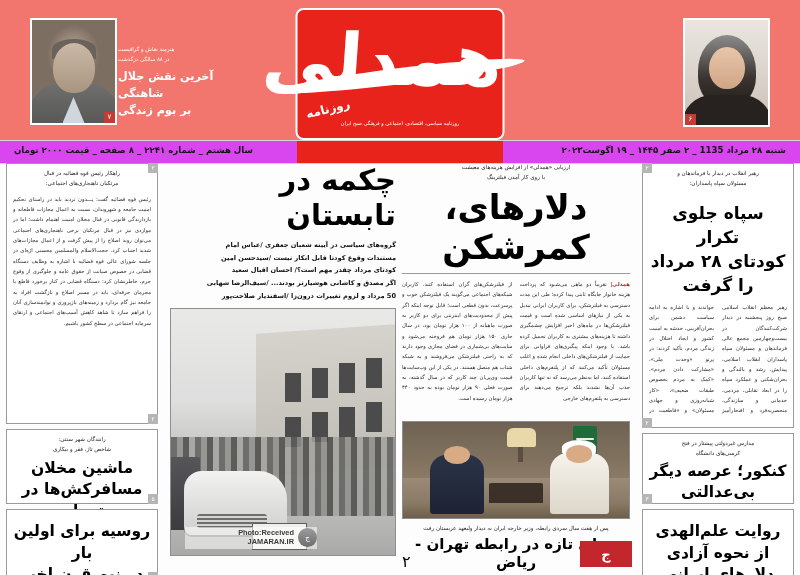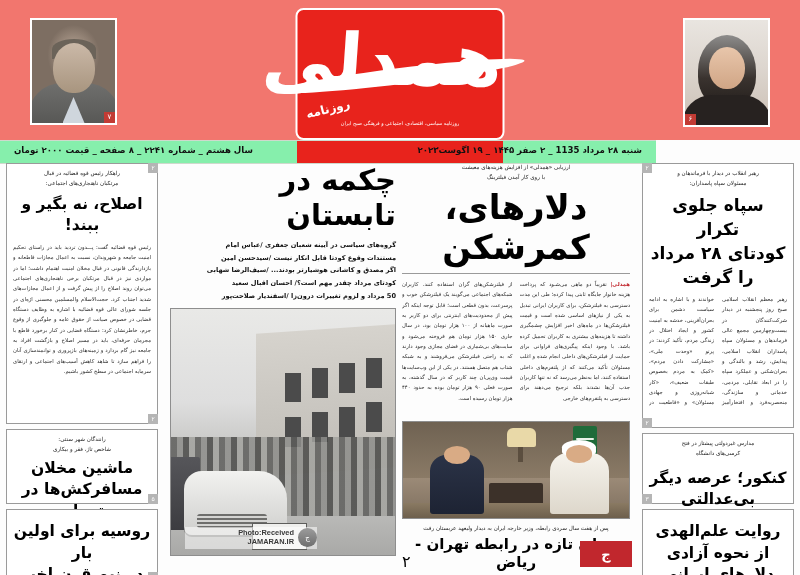--- a/index.html
+++ b/index.html
@@ -105,22 +105,22 @@
     position:absolute;left:0;right:0;bottom:12px;text-align:center;
     color:#ffffff;font-size:5px;letter-spacing:.2px;
   }
   .masthead-rooz{
     position:absolute;left:8px;bottom:22px;color:#ffffff;
     font-size:12px;font-weight:bold;transform:rotate(-14deg);
   }
 
   
   .datebar{
-    position:absolute;left:0;top:140px;width:656px;height:22px;
-    background:#86efac;border-top:1px solid #cfd9cd;border-bottom:1px solid #cfd9cd;
+    position:absolute;left:0;top:140px;width:800px;height:22px;
+    background:#d946ef;border-top:1px solid #cfd9cd;border-bottom:1px solid #cfd9cd;
   }
   .datebar .dleft{
     position:absolute;left:14px;top:4px;font-size:8.6px;color:#111;font-weight:bold;
   }
   .datebar .dright{
     position:absolute;right:14px;top:4px;font-size:8.6px;color:#111;font-weight:bold;
   }
   .datebar-mask{
     position:absolute;left:297px;top:0;width:206px;height:22px;background:#e8231c;
   }
@@ -301,20 +301,26 @@
 
   <div class="banner">
 
     <div class="banner-left-photo">
       <div class="body"></div>
       <div class="hair"></div>
       <div class="head"></div>
       <div class="shirt"></div>
       <div class="photo-corner" style="right:0;bottom:0;">۷</div>
     </div>
+    <div class="banner-left-text">
+      <div class="kicker" style="white-space:pre-line">هنرمند نقاش و گرافیست
+در ۸۸ سالگی درگذشت</div>
+      <div class="ttl" style="white-space:pre-line">آخرین نقش جلال شاهنگی
+بر بوم زندگی</div>
+    </div>
 
     <div class="masthead">
       <div class="masthead-word">همدلی</div>
       <div class="masthead-swoosh"></div>
       <div class="masthead-rooz">روزنامه</div>
       <div class="masthead-sub">روزنامه سیاسی، اقتصادی، اجتماعی و فرهنگی صبح ایران</div>
     </div>
 
     <div class="banner-right-photo">
       <div class="bhair"></div>
@@ -331,31 +337,31 @@
   </div>
 
   <div class="body-area">
 
     <div class="col col-right">
 
       <div class="box" style="height:252px;">
         <div class="cnr tl">۲</div>
         <div class="kick" style="white-space:pre-line">رهبر انقلاب در دیدار با فرماندهان و
 مسئولان سپاه پاسداران:</div>
-        <div class="hl hl-lg" style="white-space:pre-line;margin-top:4px;">سپاه جلوی تکرار
+        <div class="hl hl-lg" style="white-space:pre-line;margin-top:12px;">سپاه جلوی تکرار
 کودتای ۲۸ مرداد
 را گرفت</div>
         <div class="bodytext twocol" style="height:115px;overflow:hidden;">رهبر معظم انقلاب اسلامی صبح روز پنجشنبه در دیدار شرکت‌کنندگان در بیست‌وچهارمین مجمع عالی فرماندهان و مسئولان سپاه پاسداران انقلاب اسلامی، پیدایش، رشد و بالندگی و بحران‌شکنی و عملکرد سپاه را در ابعاد تقابلی، مردمی، خدماتی و سازندگی، منحصربه‌فرد و افتخارآمیز خواندند و با اشاره به ادامه سیاست دشمن برای بحران‌آفرینی، خدشه به امنیت کشور و ایجاد اختلال در زندگی مردم، تأکید کردند: در پرتو «وحدت ملی»، «مشارکت دادن مردم»، «کمک به مردم بخصوص طبقات ضعیف»، «کار شبانه‌روزی و جهادی مسئولان» و «قاطعیت در مقابله با دشمن» حرکت انقلاب و شوق به تحقق اهداف انقلاب شکست دشمن و پیروزی ملت قطعی است.</div>
         <div class="cnr bl">۲</div>
       </div>
 
       <div class="box" style="height:58px;">
         <div class="kick" style="white-space:pre-line">مدارس غیردولتی پیشتاز در فتح
 کرسی‌های دانشگاه</div>
-        <div class="hl hl-md" style="white-space:pre-line;margin-top:9px;">کنکور؛ عرصه دیگر
+        <div class="hl hl-md" style="white-space:pre-line;margin-top:2px;">کنکور؛ عرصه دیگر
 بی‌عدالتی</div>
         <div class="cnr bl">۳</div>
       </div>
 
       <div class="box" style="height:64px;">
         <div class="hl hl-md" style="white-space:pre-line;margin-top:6px;">روایت علم‌الهدی
 از نحوه آزادی
 دلارهای ایرانی</div>
 
       </div>
@@ -383,22 +389,22 @@
               <div class="refline">شرح در صفحه ۶</div>
             </div>
           </div>
         </div>
 
         <div class="ct-left">
           <div class="hl hl-xl" style="text-align:right;">چکمه در تابستان</div>
           <div style="margin-top:5px;">
             <div style="font-size:6.6px;line-height:1.95;font-weight:bold;text-align:right;color:#111;">گروه‌های سیاسی در آیینه شعبان جعفری /عباس امام</div>
             <div style="font-size:6.6px;line-height:1.95;font-weight:bold;text-align:right;color:#111;">مستندات وقوع کودتا قابل انکار نیست /سیدحسن امین</div>
+            <div style="font-size:6.6px;line-height:1.95;font-weight:bold;text-align:right;color:#111;">کودتای مرداد چقدر مهم است؟/ احسان اقبال سعید</div>
             <div style="font-size:6.6px;line-height:1.95;font-weight:bold;text-align:right;color:#111;">اگر مصدق و کاشانی هوشیارتر بودند... /سیف‌الرضا شهابی</div>
-            <div style="font-size:6.6px;line-height:1.95;font-weight:bold;text-align:right;color:#111;">کودتای مرداد چقدر مهم است؟/ احسان اقبال سعید</div>
             <div style="font-size:6.6px;line-height:1.95;font-weight:bold;text-align:right;color:#111;">50 مرداد و لزوم تغییرات درون‌زا /اسفندیار صلاحت‌پور</div>
           </div>
 
           <div class="photo photo-bw" style="height:246px;margin-top:5px;">
             <div class="bld"></div>
             <div class="win" style="right:6%;top:20%;"></div>
             <div class="win" style="right:18%;top:22%;"></div>
             <div class="win" style="right:30%;top:24%;"></div>
             <div class="win" style="right:42%;top:26%;"></div>
             <div class="win" style="right:6%;top:38%;"></div>
@@ -446,21 +452,20 @@
       </div>
 
     </div>
 
     <div class="col col-left">
 
       <div class="box" style="height:248px;">
         <div class="cnr tr">۲</div>
         <div class="kick" style="white-space:pre-line">راهکار رئیس قوه قضائیه در قبال
 مرتکبان ناهنجاری‌های اجتماعی:</div>
-        <div class="hl hl-md" style="margin-top:5px;">اصلاح، نه بگیر و ببند!</div>
         <div class="bodytext" style="height:178px;overflow:hidden;">رئیس قوه قضائیه گفت: پـــدون تردید باید در راستای تحکیم امنیت جامعه و شهروندان، نسبت به اعمال مجازات قاطعانه و بازدارندگی قانونی در قبال مخلان امنیت اهتمام داشت؛ اما در مواردی نیز در قبال مرتکبان برخی ناهنجاری‌های اجتماعی می‌توان روند اصلاح را از پیش گرفت و از اعمال مجازات‌های شدید اجتناب کرد. حجت‌الاسلام والمسلمین محسنی اژه‌ای در جلسه شورای عالی قوه قضائیه با اشاره به وظایف دستگاه قضایی در خصوص صیانت از حقوق عامه و جلوگیری از وقوع جرم، خاطرنشان کرد: دستگاه قضایی در کنار برخورد قاطع با مجرمان حرفه‌ای، باید در مسیر اصلاح و بازگشت افراد به جامعه نیز گام بردارد و زمینه‌های بازپروری و توانمندسازی آنان را فراهم سازد تا شاهد کاهش آسیب‌های اجتماعی و ارتقای سرمایه اجتماعی در سطح کشور باشیم.</div>
         <div class="cnr br">۲</div>
       </div>
 
       <div class="box" style="height:62px;">
         <div class="kick" style="white-space:pre-line">رانندگان شهر سنتی:
 شاخص تاژ، فقر و بیکاری</div>
         <div class="hl hl-md" style="white-space:pre-line;margin-top:3px;">ماشین مخلان
 مسافرکش‌ها در تهران</div>
         <div class="cnr br">۵</div>

